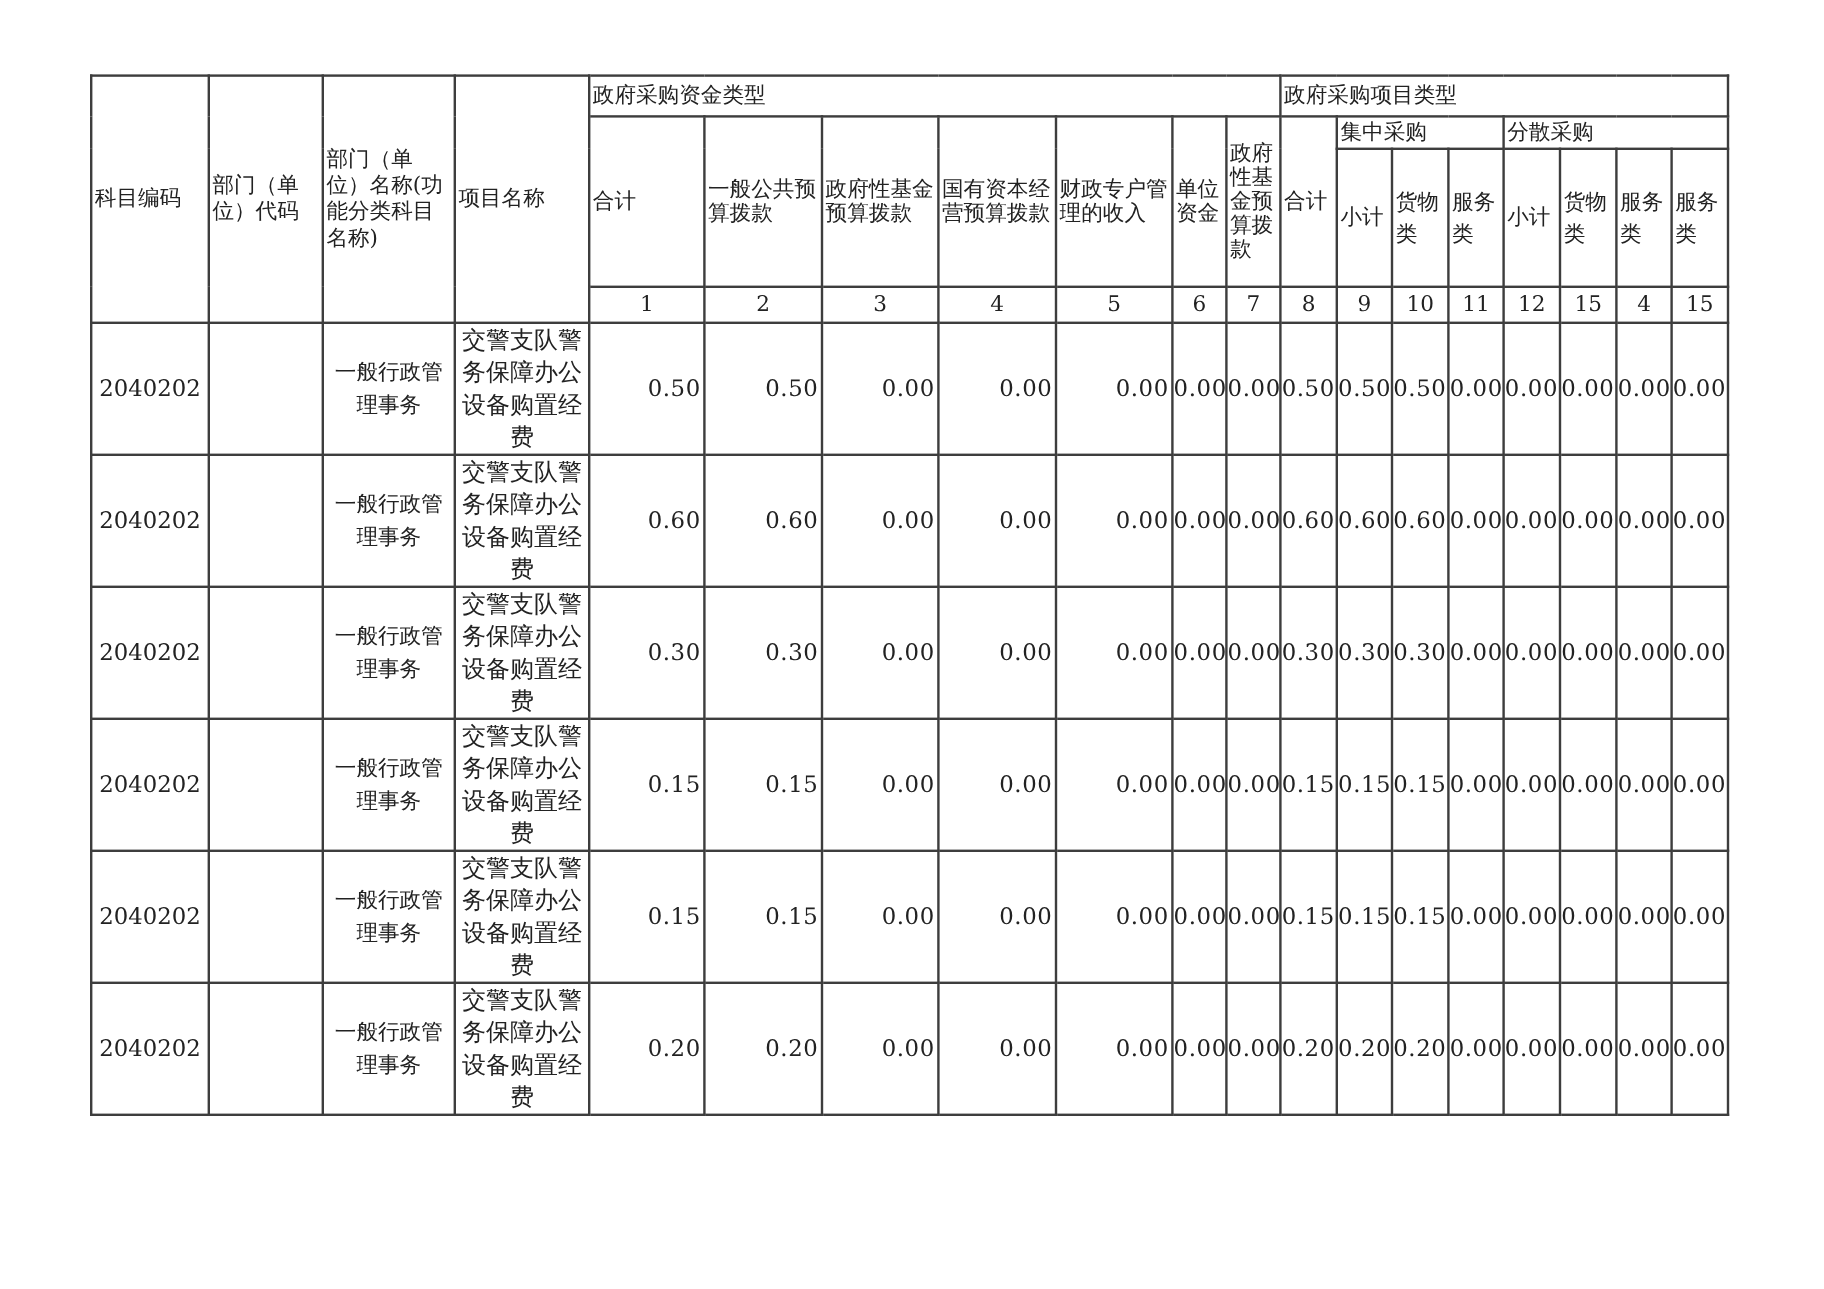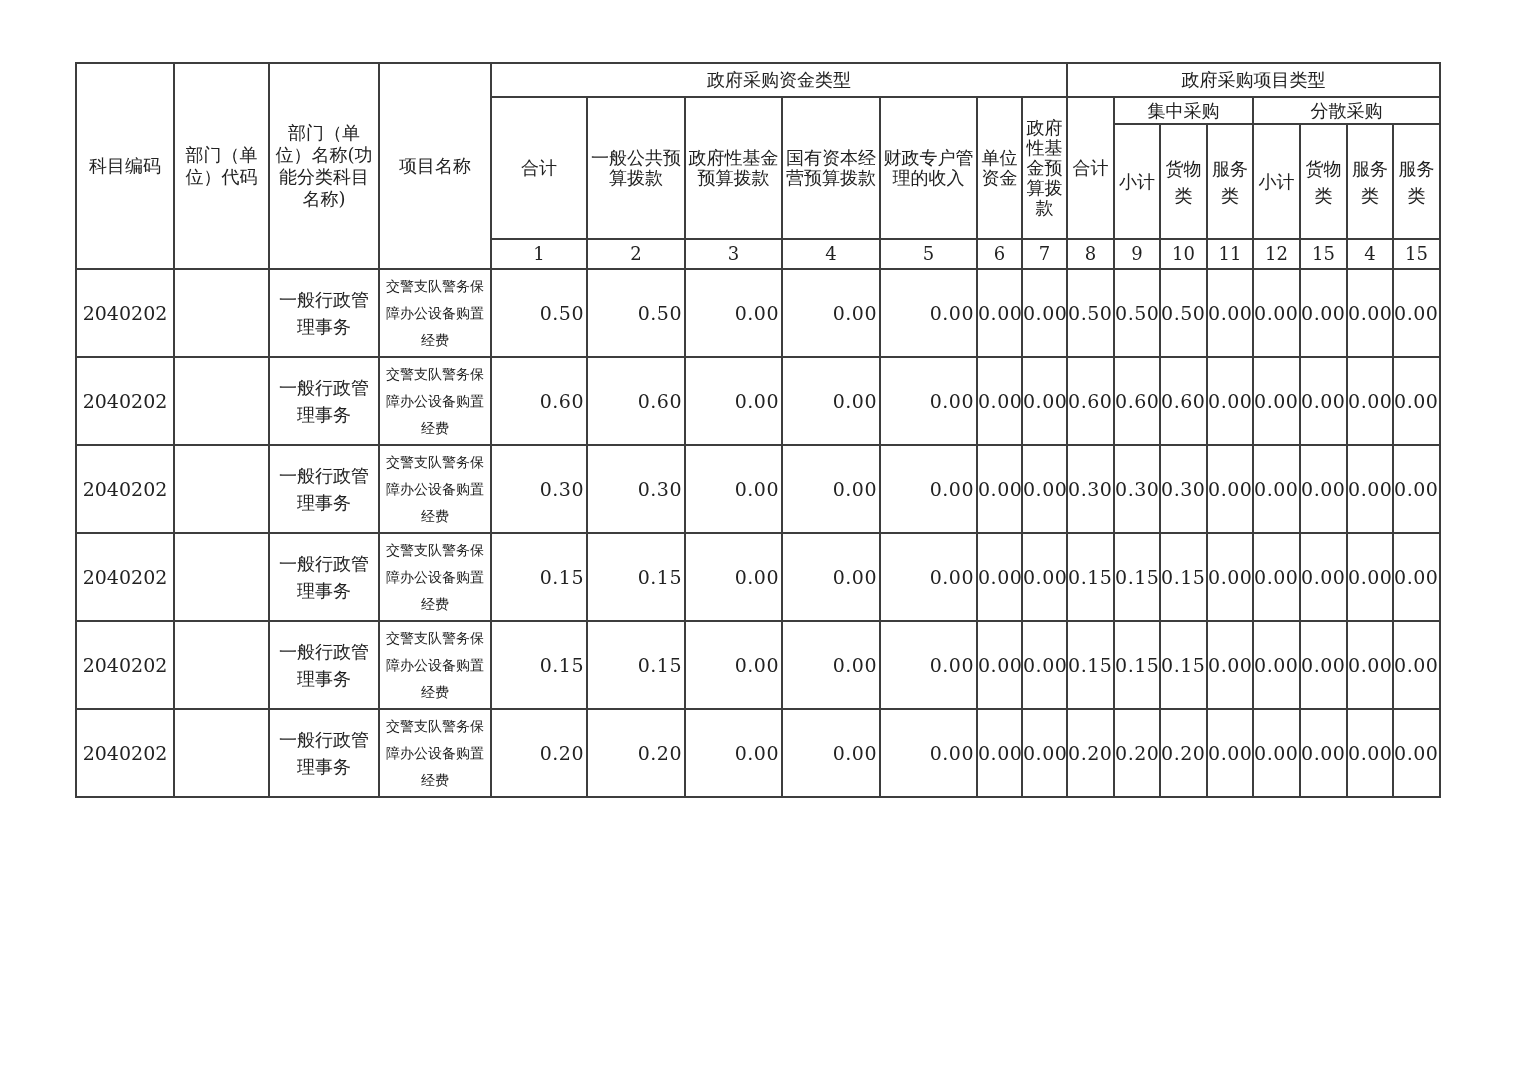--- a/index.html
+++ b/index.html
@@ -23,21 +23,21 @@
   }
   .grid th, .grid td {
     border: 2px solid #3d3d3d;
     font-weight: normal;
     padding: 0 2px;
     overflow: hidden;
     vertical-align: middle;
   }
   .grid th {
     font-size: 18px;
-    text-align: center;
+    text-align: left;
     line-height: 27px;
     word-break: break-all;
     border-radius: 13px;
   }
   .r-group  { height: 34px; }
   .r-group th { line-height: 22px; }
   .r-sub    { height: 27px; }
   .r-sub th { line-height: 20px; }
   .r-cols   { height: 115px; }
   .r-nums   { height: 30px; }
@@ -53,21 +53,21 @@
     font-size: 19px;
   }
   td.wrap {
     text-align: center;
     font-size: 18px;
     line-height: 27px;
     word-break: break-all;
     padding: 16px 1px;
   }
   td.wrap.proj {
-    font-size: 14px;
+    font-size: 20px;
     padding: 0;
   }
   td.num {
     text-align: right;
     padding: 0 2px 0 0;
     letter-spacing: 0.5px;
     white-space: nowrap;
   }
   .footer {
     position: absolute;

